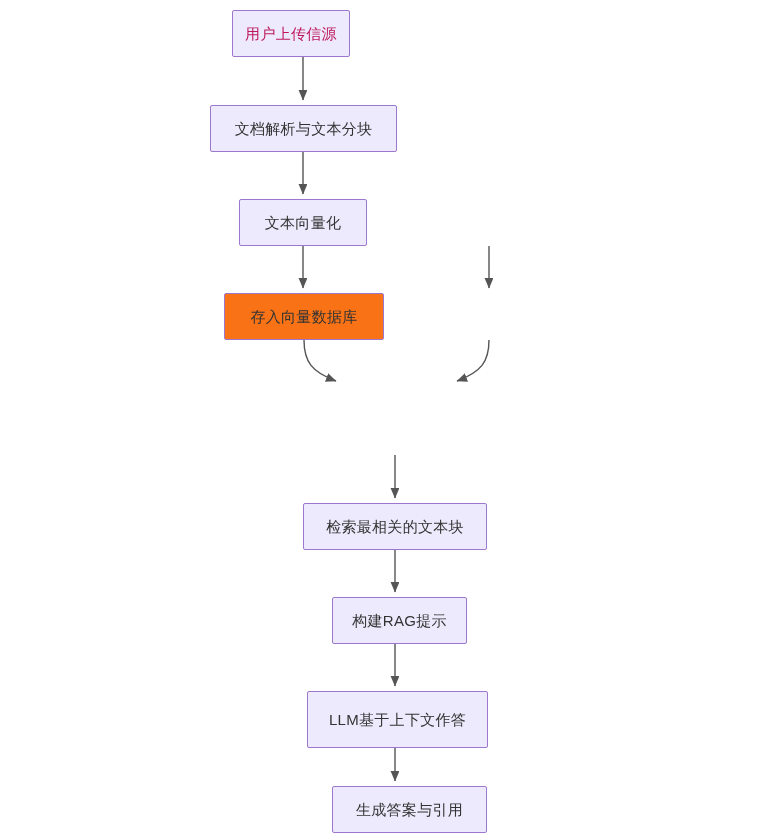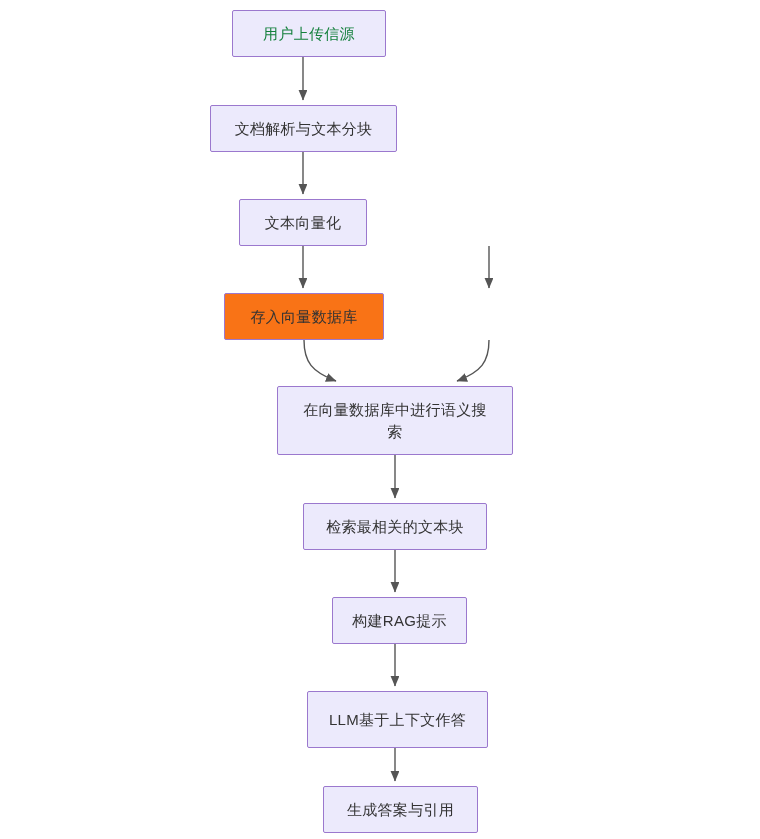--- a/index.html
+++ b/index.html
@@ -74,52 +74,48 @@
 
     <path d="M395,455 L395,498" fill="none" stroke="#555555" stroke-width="1.4" marker-end="url(#arrowhead)"></path>
 
     <path d="M395,550 L395,592" fill="none" stroke="#555555" stroke-width="1.4" marker-end="url(#arrowhead)"></path>
 
     <path d="M395,644 L395,686" fill="none" stroke="#555555" stroke-width="1.4" marker-end="url(#arrowhead)"></path>
 
     <path d="M395,738 L395,781" fill="none" stroke="#555555" stroke-width="1.4" marker-end="url(#arrowhead)"></path>
   </svg>
 
-  <div class="flow-node" id="node-upload" style="left: 232px; top: 10px; width: 154px; height: 47px; background: rgb(236, 234, 252); border-color: rgb(155, 120, 206); color: #15803d; font-size: 15px;">
+  <div class="flow-node" id="node-upload" style="left: 232px; top: 10px; width: 118px; height: 47px; background: rgb(236, 234, 252); border-color: rgb(155, 120, 206); color: #be185d; font-size: 15px;">
     <span class="node-label">用户上传信源</span>
   </div>
 
   <div class="flow-node" id="node-parse_chunk" style="left: 210px; top: 105px; width: 187px; height: 47px; background: rgb(236, 234, 252); border-color: rgb(155, 120, 206); color: rgb(51, 51, 51); font-size: 15px;">
     <span class="node-label">文档解析与文本分块</span>
   </div>
 
   <div class="flow-node" id="node-text_embed" style="left: 239px; top: 199px; width: 128px; height: 47px; background: rgb(236, 234, 252); border-color: rgb(155, 120, 206); color: rgb(51, 51, 51); font-size: 15px;">
     <span class="node-label">文本向量化</span>
   </div>
 
 
   <div class="flow-node" id="node-store_vectordb" style="left: 224px; top: 293px; width: 160px; height: 47px; background: #f97316; border-color: rgb(155, 120, 206); color: rgb(51, 51, 51); font-size: 15px;">
     <span class="node-label">存入向量数据库</span>
   </div>
 
 
-  <div class="flow-node" id="node-semantic_search" style="left: 277px; top: 386px; width: 236px; height: 69px; background: rgb(236, 234, 252); border-color: rgb(155, 120, 206); color: rgb(51, 51, 51); font-size: 15px;">
-    <span class="node-label">在向量数据库中进行语义搜
-索</span>
-  </div>
 
   <div class="flow-node" id="node-retrieve_chunks" style="left: 303px; top: 503px; width: 184px; height: 47px; background: rgb(236, 234, 252); border-color: rgb(155, 120, 206); color: rgb(51, 51, 51); font-size: 15px; align-items: center;">
     <span class="node-label">检索最相关的文本块</span>
   </div>
 
   <div class="flow-node" id="node-build_prompt" style="left: 332px; top: 597px; width: 135px; height: 47px; background: rgb(236, 234, 252); border-color: rgb(155, 120, 206); color: rgb(51, 51, 51); font-size: 15px;">
     <span class="node-label">构建RAG提示</span>
   </div>
 
   <div class="flow-node" id="node-llm_answer" style="left: 307px; top: 691px; width: 181px; height: 57px; background: rgb(236, 234, 252); border-color: rgb(155, 120, 206); color: rgb(51, 51, 51); font-size: 15px;">
     <span class="node-label">LLM基于上下文作答</span>
   </div>
 
-  <div class="flow-node" id="node-final_answer" style="left: 323px; top: 786px; width: 155px; height: 47px; background: rgb(236, 234, 252); border-color: rgb(155, 120, 206); color: rgb(51, 51, 51); font-size: 15px;">
+  <div class="flow-node" id="node-final_answer" style="left: 332px; top: 786px; width: 155px; height: 47px; background: rgb(236, 234, 252); border-color: rgb(155, 120, 206); color: rgb(51, 51, 51); font-size: 15px;">
     <span class="node-label">生成答案与引用</span>
   </div>
 
 </div>
 
 </body></html>

